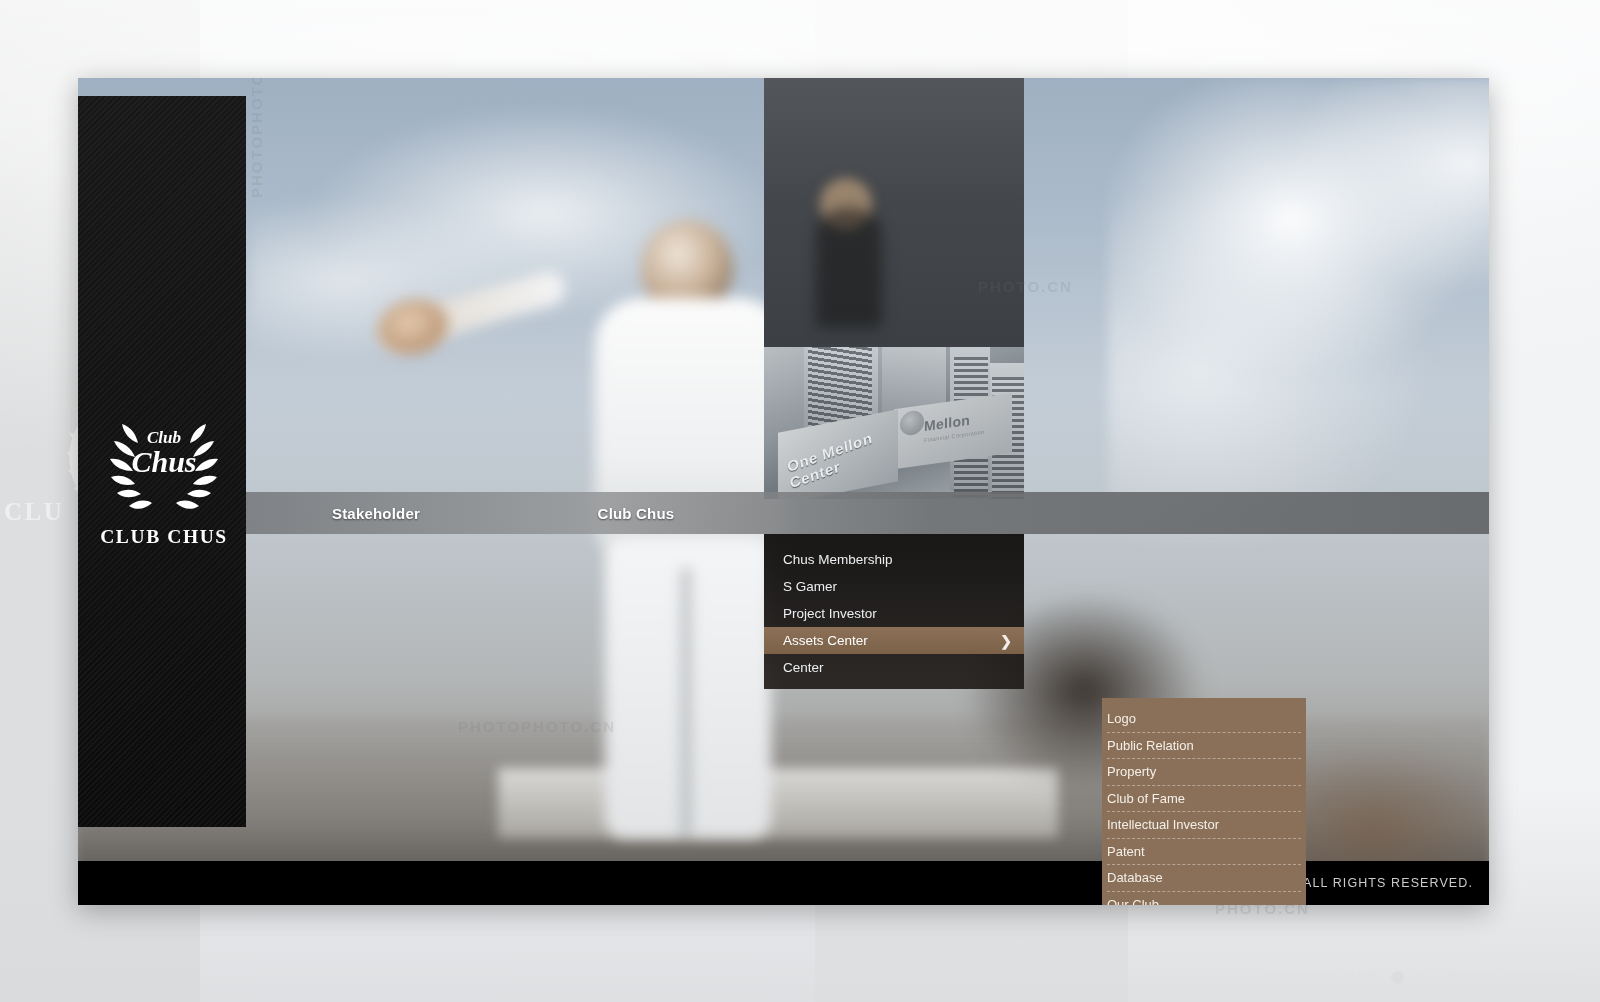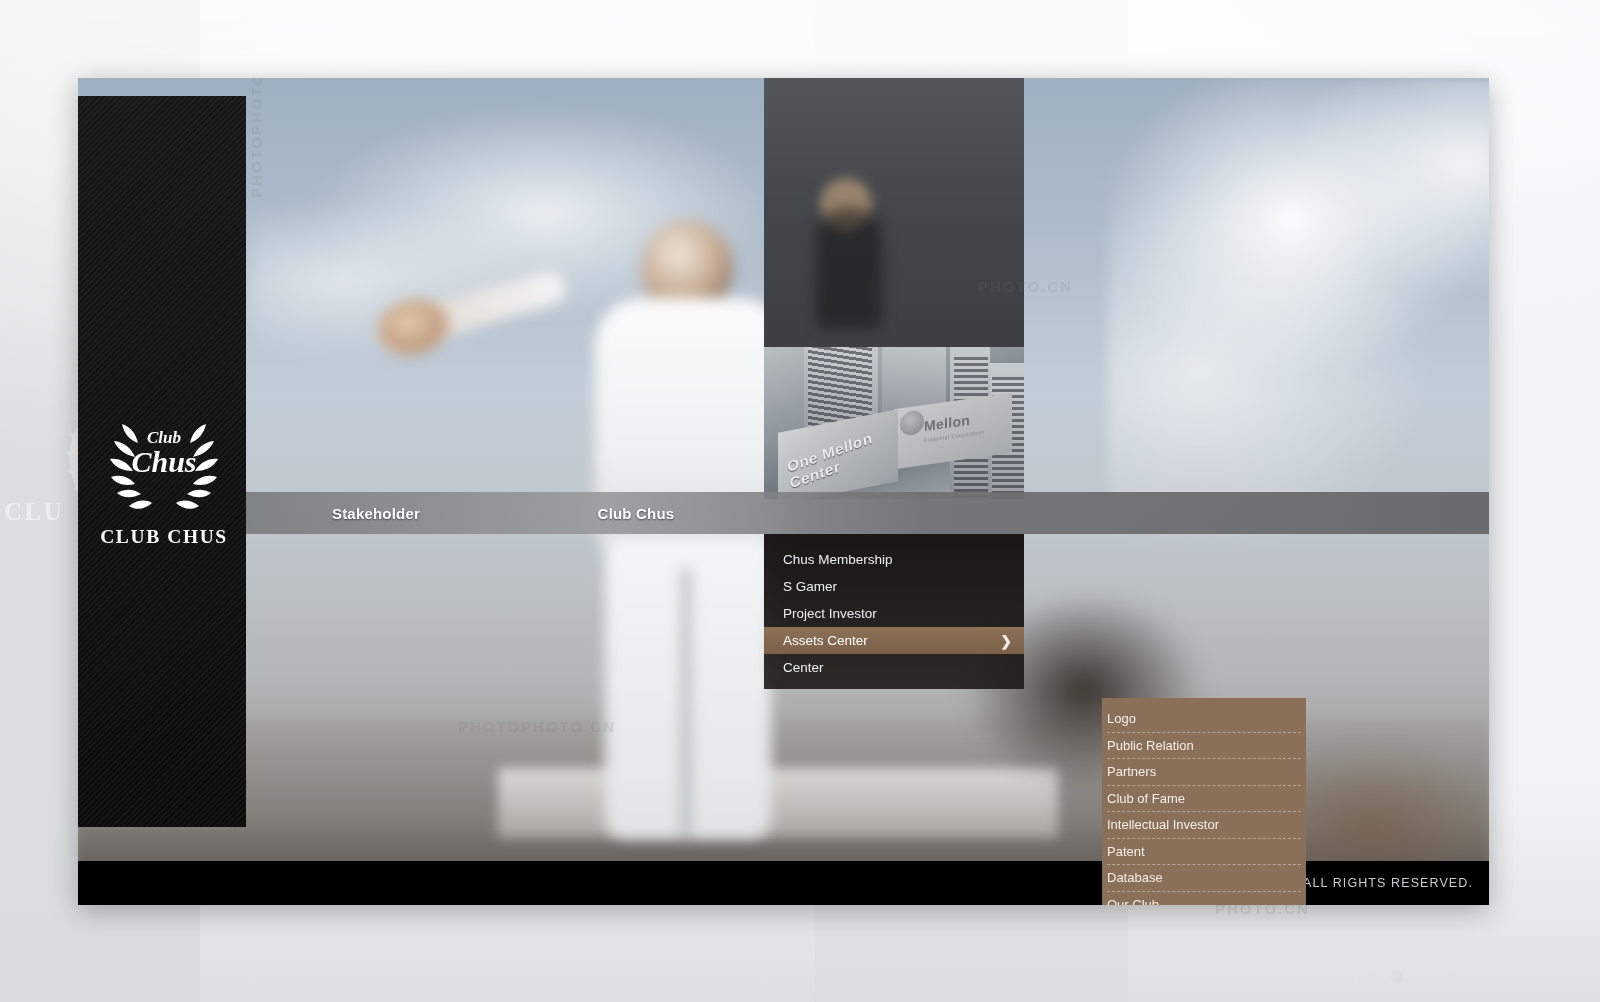--- a/index.html
+++ b/index.html
@@ -376,21 +376,21 @@
         <span class="dd-arrow">❯</span>
       </div>
       <div class="dd-item">
         <span>Center</span>
       </div>
     </div>
 
     <div class="submenu">
       <div class="sm-item">Logo</div>
       <div class="sm-item">Public Relation</div>
-      <div class="sm-item">Partners</div>
+      <div class="sm-item">Property</div>
       <div class="sm-item">Club of Fame</div>
       <div class="sm-item">Intellectual Investor</div>
       <div class="sm-item">Patent</div>
       <div class="sm-item">Database</div>
       <div class="sm-item">Our Club</div>
     </div>
 
     <div class="footer">
       <span>2013 CLUB CHUS.</span>
       <span class="fico"></span>

